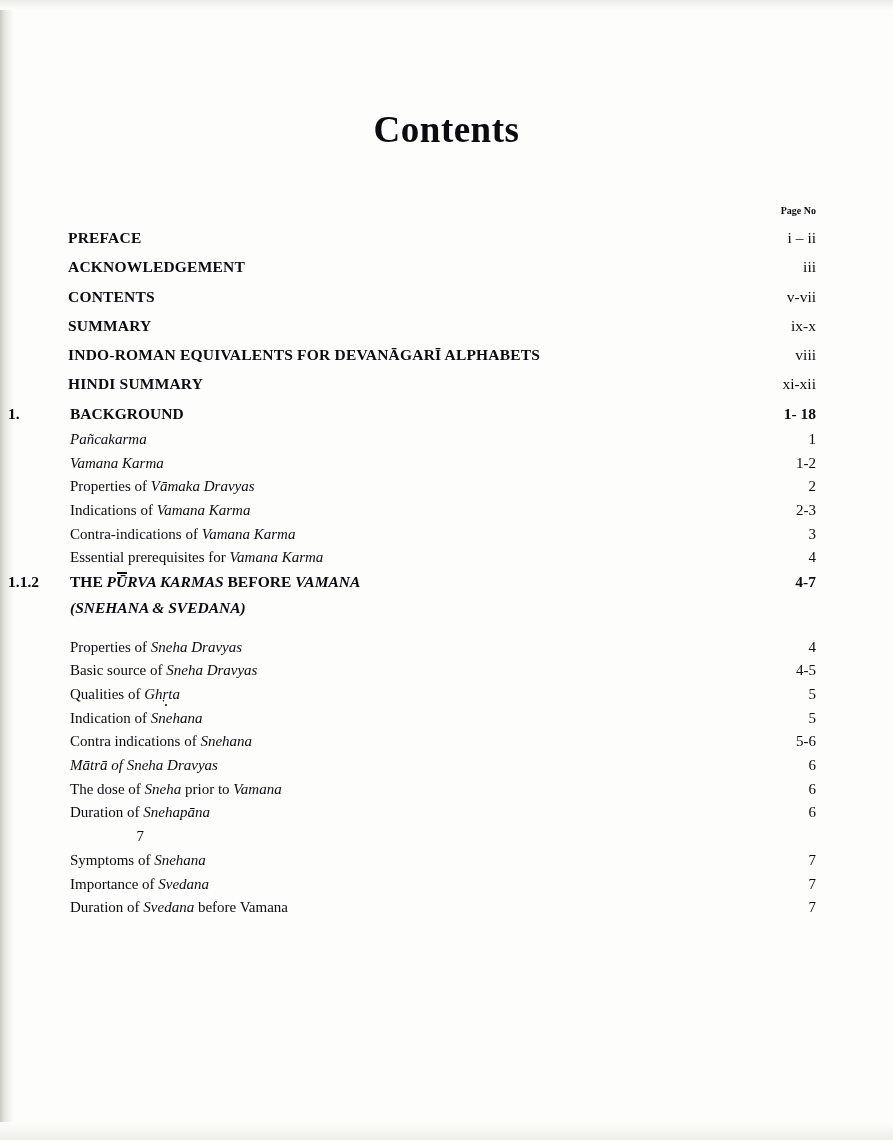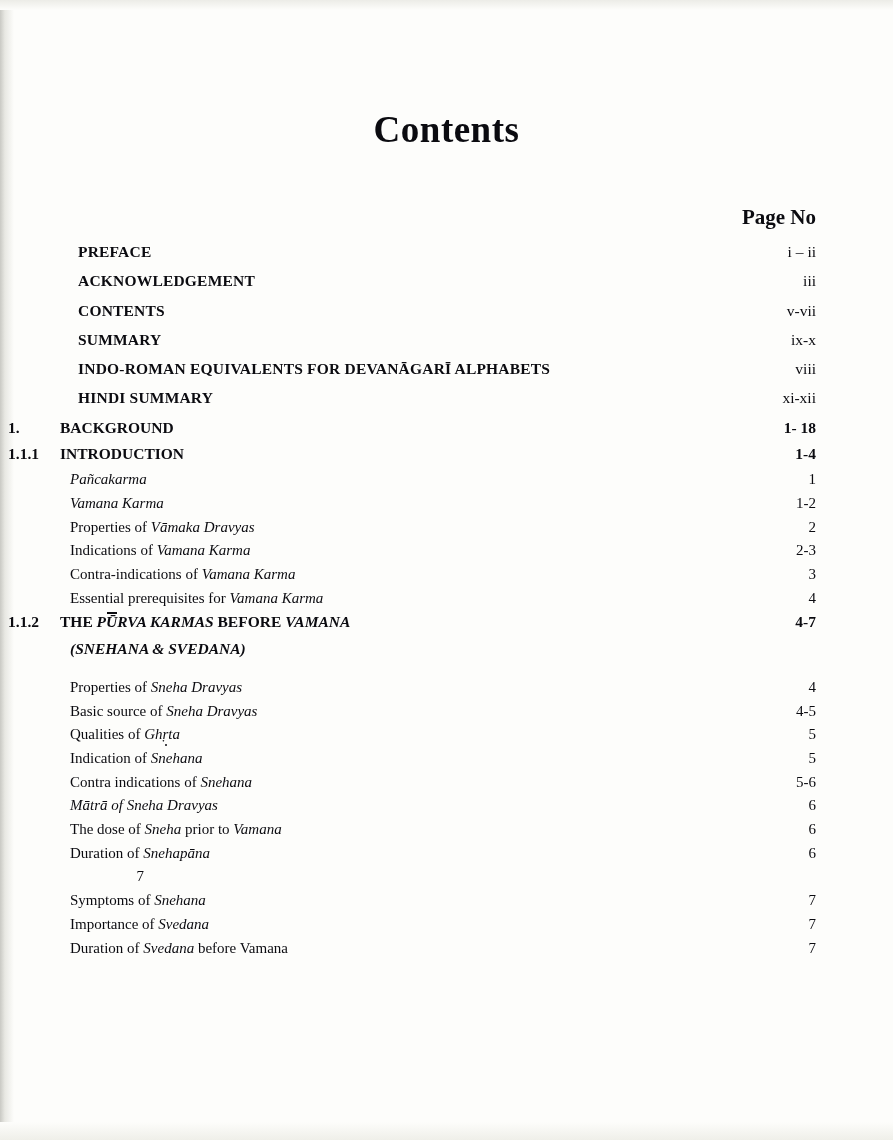--- a/index.html
+++ b/index.html
@@ -67,21 +67,21 @@
 
   .toc {
     position: absolute;
     top: 205px;
     left: 8px;
     width: 812px;
   }
   .page-head {
     text-align: right;
     font-weight: bold;
-    font-size: 21px;
+    font-size: 10px;
     padding-right: 4px;
     margin-bottom: 13px;
   }
   .row {
     display: flex;
     align-items: baseline;
     width: 100%;
     margin-bottom: 21px;
     line-height: 1.18;
   }
@@ -98,38 +98,38 @@
   .pg {
     flex: 0 0 92px;
     text-align: right;
     font-size: 15.5px;
     padding-right: 4px;
   }
   
   .row.front .label {
     font-weight: bold;
     letter-spacing: 0.2px;
-    margin-left: 26px;
+    margin-left: 16px;
   }
   .row.front .pg {
     font-weight: normal;
   }
   .row.front {
     margin-bottom: 11px;
   }
   .row.major .label,
   .row.major .num,
   .row.major .pg {
     font-weight: bold;
   }
   .row.major {
     margin-bottom: 8px;
   }
   .row.major .label {
-    margin-left: 8px;
+    margin-left: 18px;
   }
   .row.cont .label {
     margin-left: 18px;
     font-weight: bold;
   }
   .row.entry .label {
     margin-left: 18px;
     font-size: 15px;
   }
   .row.entry .pg {
@@ -214,25 +214,20 @@
         <div class="num"></div>
         <div class="label">HINDI SUMMARY</div>
         <div class="pg">xi-xii</div>
       </div>
 
       <div class="row major">
         <div class="num">1.</div>
         <div class="label">BACKGROUND</div>
         <div class="pg">1- 18</div>
       </div>
-      <div class="row major">
-        <div class="num">1.1.1</div>
-        <div class="label">INTRODUCTION</div>
-        <div class="pg">1-4</div>
-      </div>
 
       <div class="row entry">
         <div class="num"></div>
         <div class="label it">Pañcakarma</div>
         <div class="pg">1</div>
       </div>
       <div class="row entry">
         <div class="num"></div>
         <div class="label it">Vamana Karma</div>
         <div class="pg">1-2</div>

